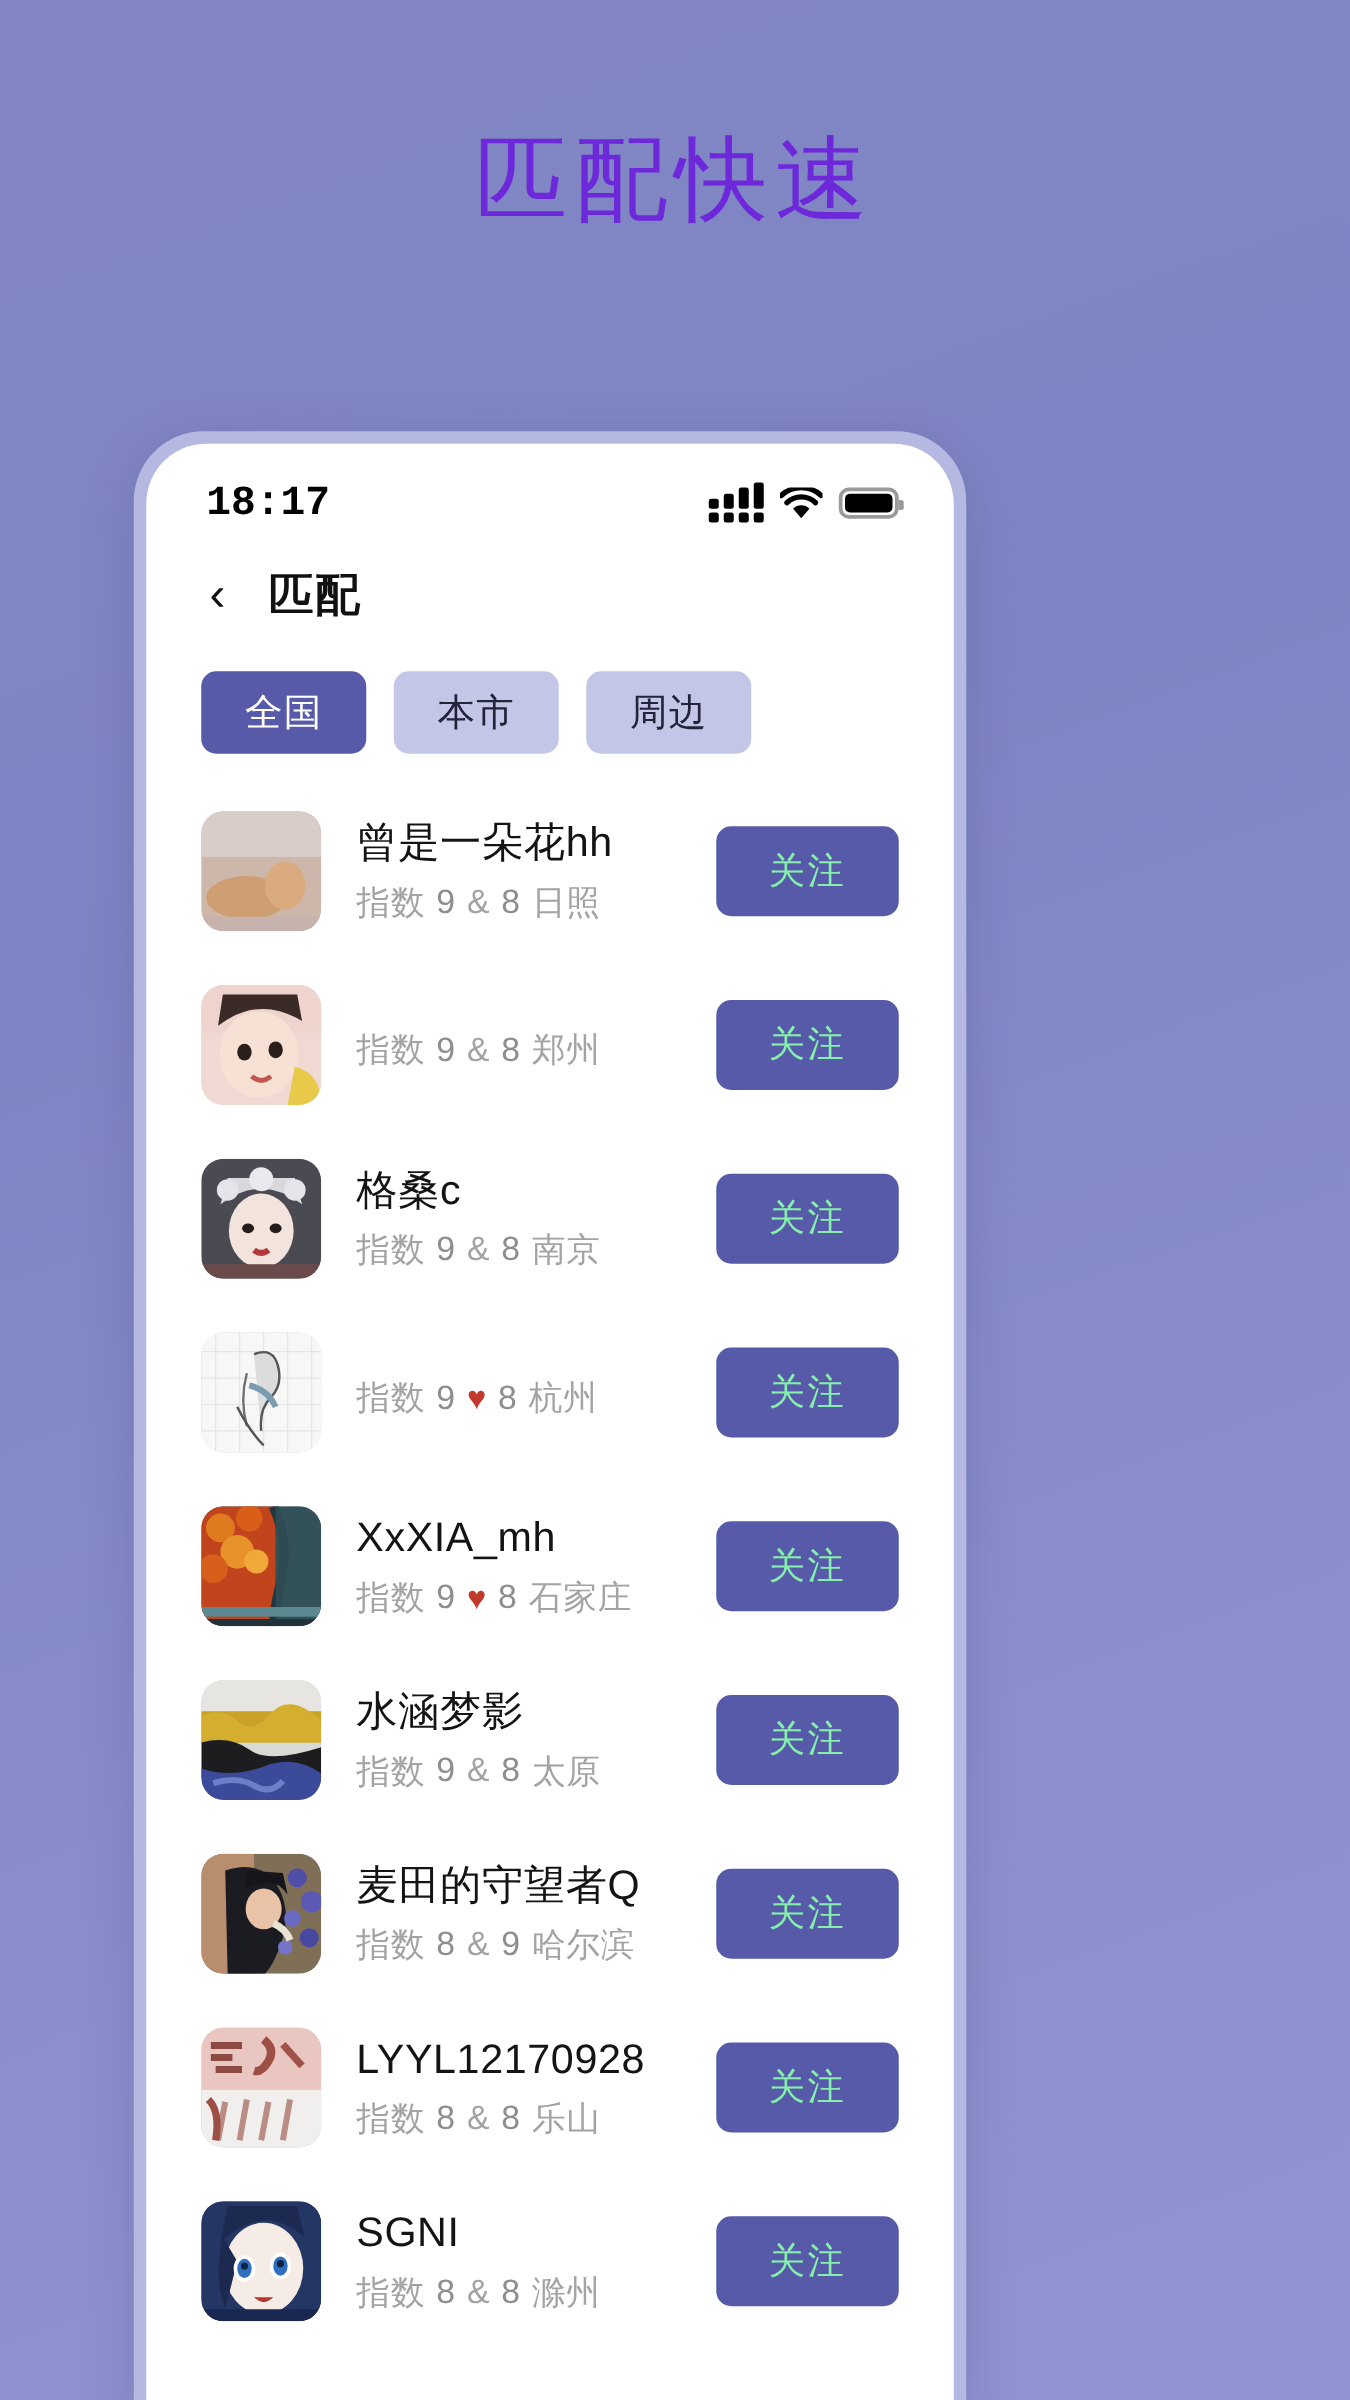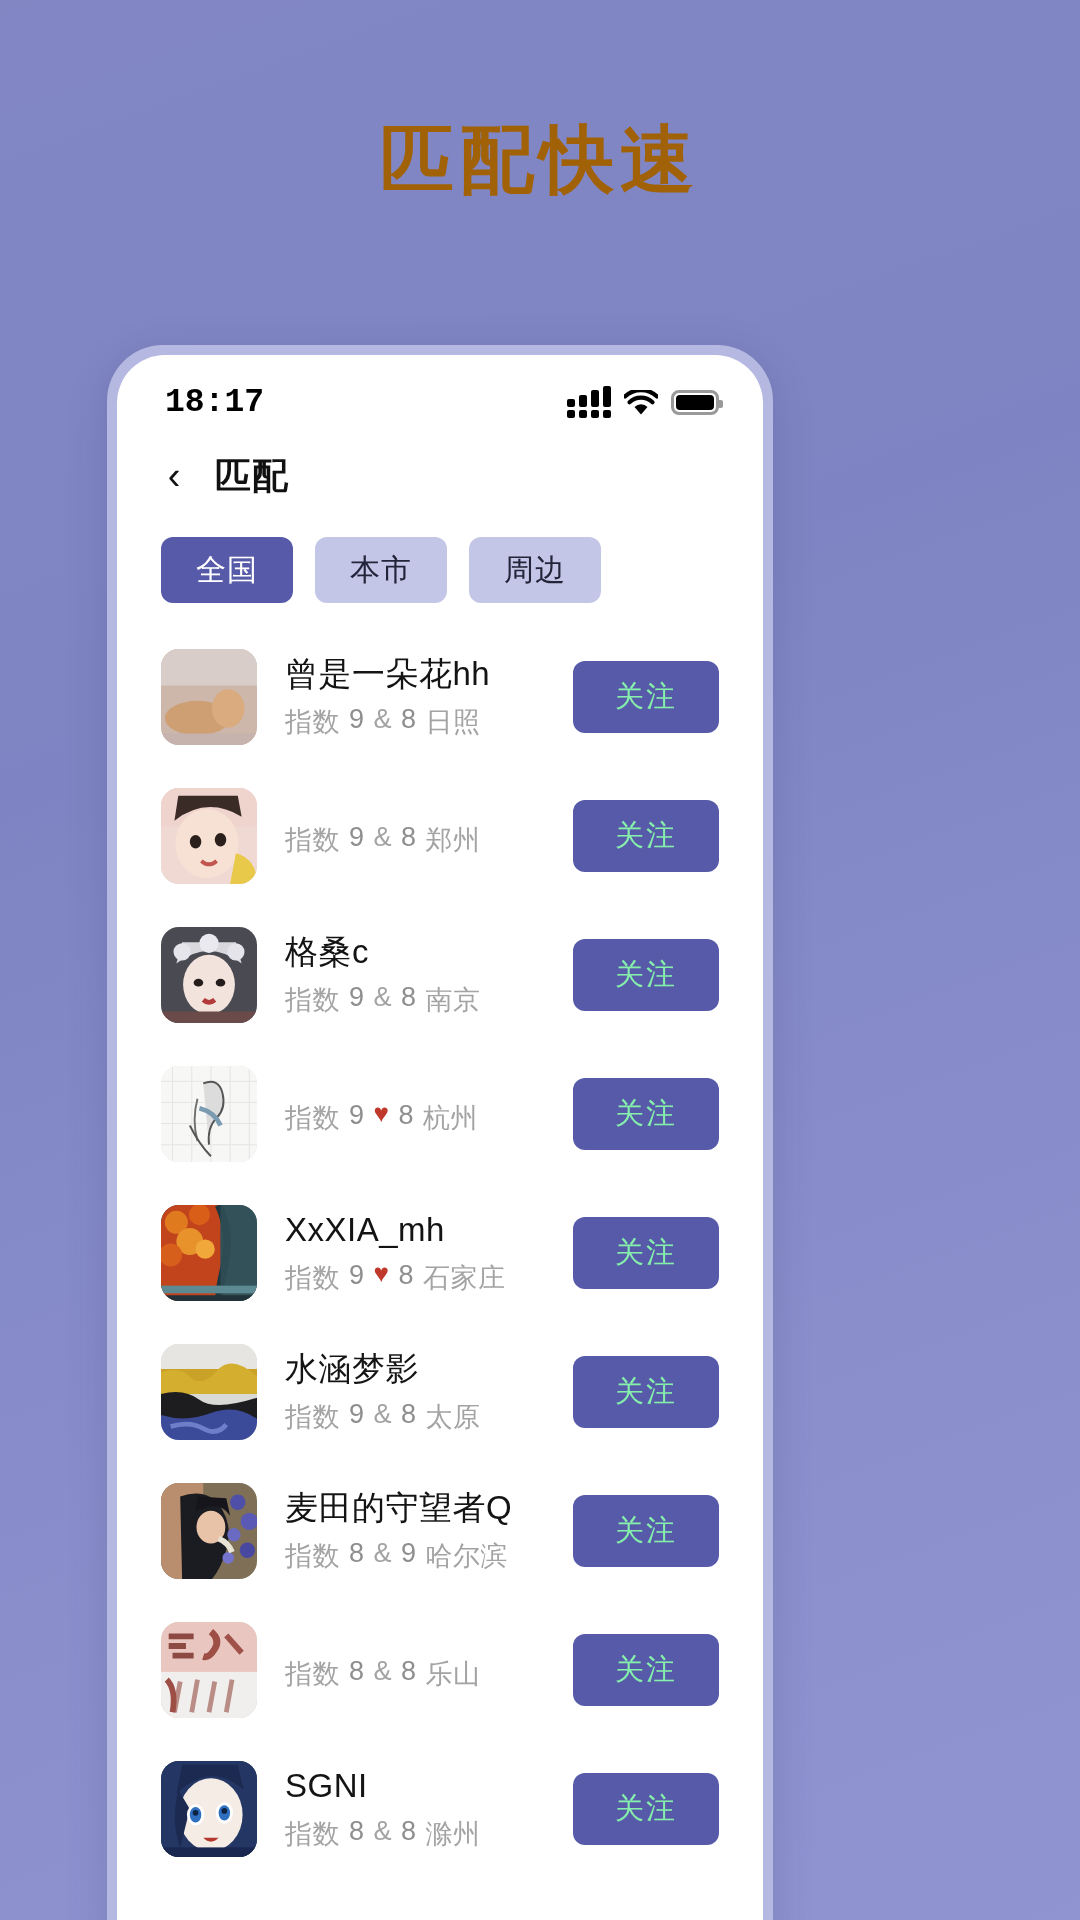--- a/index.html
+++ b/index.html
@@ -9,25 +9,25 @@
     overflow: hidden;
   }
   body {
     background: linear-gradient(160deg, #8287c4 0%, #7e84c3 35%, #8a8ecb 70%, #9094d0 100%);
     position: relative;
   }
 
   
   .headline {
     position: absolute;
-    top: 116px; left: 0; right: 0;
+    top: 100px; left: 0; right: 0;
     text-align: center;
-    color: #a16207;
+    color: #6d28d9;
     font-size: 74px;
-    font-weight: 700;
+    font-weight: 400;
     letter-spacing: 6px;
     line-height: 1.2;
     white-space: nowrap;
   }
 
   
   .phone {
     position: absolute;
     left: 107px;
     top: 345px;
@@ -169,20 +169,21 @@
     white-space: nowrap;
     overflow: hidden;
     text-overflow: ellipsis;
     letter-spacing: 0.5px;
   }
   .meta {
     margin-top: 9px;
     font-size: 27px;
     color: #a3a3a3;
     display: flex;
+    align-items: center;
     gap: 9px;
     white-space: nowrap;
     letter-spacing: 0.5px;
   }
   .meta .num { color: #8e8e8e; }
   .meta .heart { color: #c0392b; font-size: 26px; line-height: 1; }
   .meta .amp { color: #a3a3a3; }
   .follow-btn {
     flex: 0 0 auto;
     width: 146px;
@@ -435,20 +436,21 @@
               <path d="M8 12h26v6H8zM8 22h18v6H8zM12 32h22v6H12z" fill="#8d4a42"></path>
               <path d="M52 10q10 8 4 18t-12 8" stroke="#9d4f46" stroke-width="7" fill="none"></path>
               <path d="M68 14l16 18" stroke="#a0524a" stroke-width="6"></path>
               <g stroke="#b98d86" stroke-width="5">
                 <path d="M20 62l-6 32M38 60l-6 34M56 62l-6 32M74 60l-6 34"></path>
               </g>
               <path d="M6 60q10 10 6 34" stroke="#9d4f46" stroke-width="6" fill="none"></path>
             </svg>
           </div>
           <div class="info">
+            <div class="uname">LYYL12170928</div>
             <div class="meta">
               <span>指数</span>
               <span class="num">8</span>
               <span class="amp">&amp;</span>
               <span class="num">8</span>
               <span>乐山</span>
             </div>
           </div>
           <button class="follow-btn">关注</button>
         </div>

